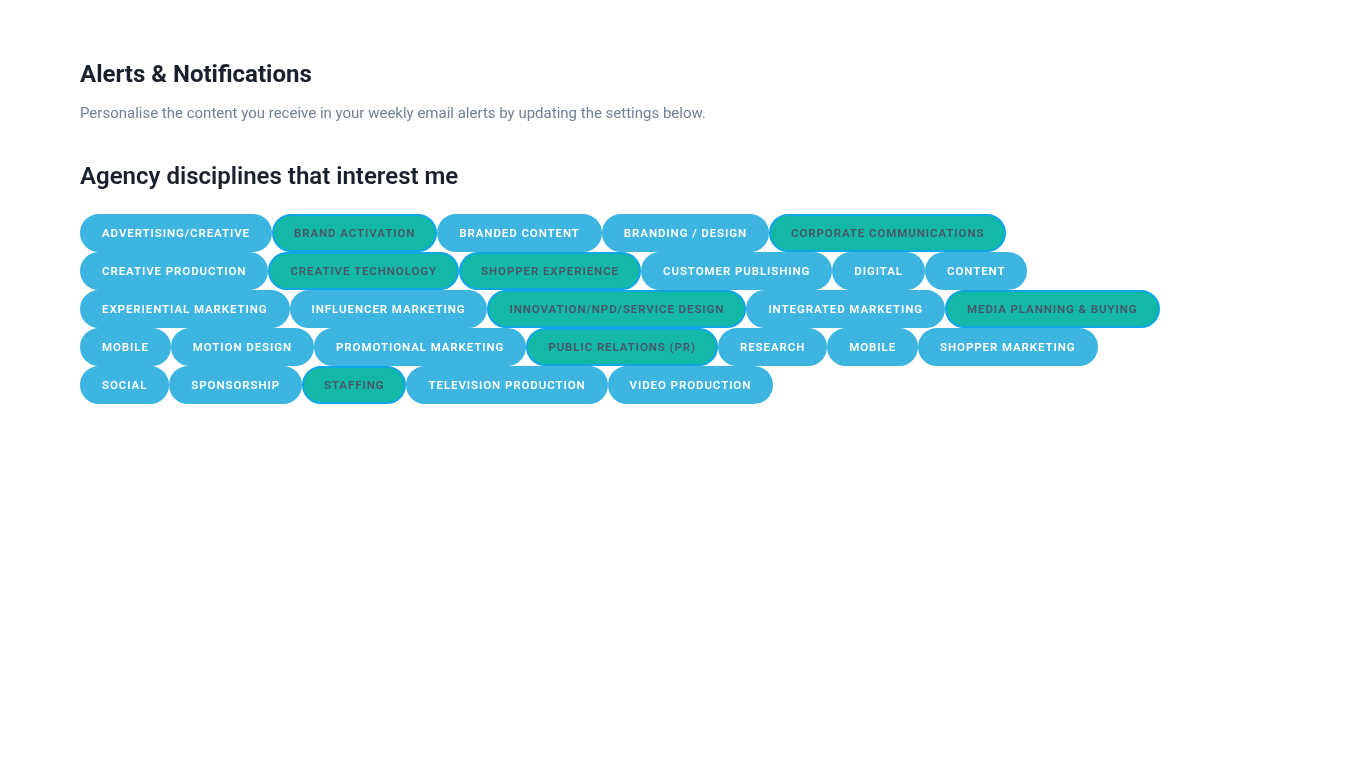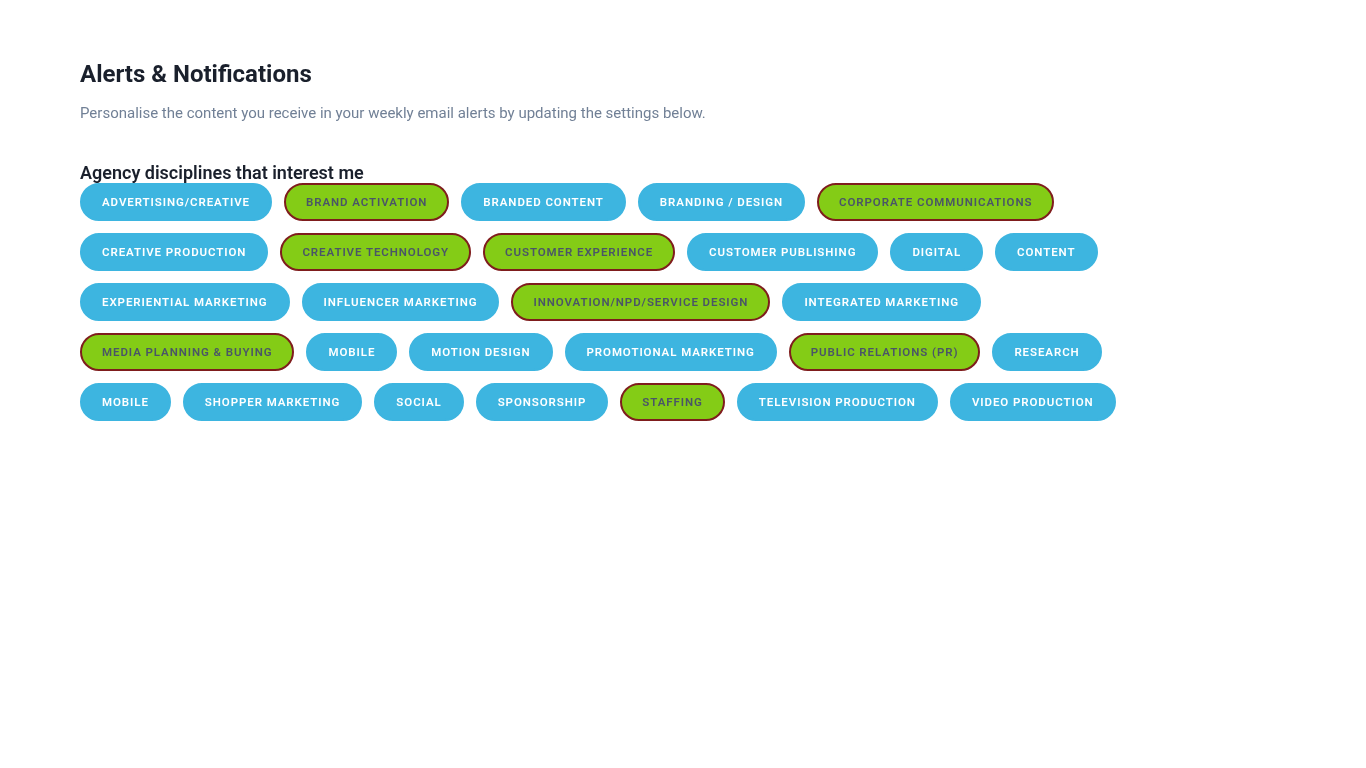--- a/index.html
+++ b/index.html
@@ -22,29 +22,29 @@
       margin-bottom: 16px;
     }
 
     .page-description {
       font-size: 15px;
       color: #718096;
       margin-bottom: 40px;
     }
 
     .section-title {
-      font-size: 18px;
+      font-size: 24px;
       font-weight: 600;
       color: #1a202c;
+      margin-bottom: 24px;
     }
 
     .tags-container {
       display: flex;
       flex-wrap: wrap;
-      gap: 12px;
       max-width: 1100px;
     }
 
     .tag {
       display: inline-flex;
       align-items: center;
       justify-content: center;
       padding: 10px 20px;
       border-radius: 50px;
       font-size: 11.5px;
@@ -56,41 +56,41 @@
       white-space: nowrap;
     }
 
     .tag.active {
       background-color: #3db5e0;
       color: #ffffff;
       border-color: #3db5e0;
     }
 
     .tag.inactive {
-      background-color: #84cc16;
+      background-color: #14b8a6;
       color: #4a5568;
-      border: 2px solid #7f1d1d;
+      border: 2px solid #0ea5e9;
     }
   </style>
 </head>
 <body>
 
 <h1 class="page-title">Alerts &amp; Notifications</h1>
 <p class="page-description">Personalise the content you receive in your weekly email alerts by updating the settings below.</p>
 <h2 class="section-title">Agency disciplines that interest me</h2>
 
 <div class="tags-container" id="tags-container">
 <span class="tag active">ADVERTISING/CREATIVE</span>
     <span class="tag inactive">BRAND ACTIVATION</span>
     <span class="tag active">BRANDED CONTENT</span>
     <span class="tag active">BRANDING / DESIGN</span>
     <span class="tag inactive">CORPORATE COMMUNICATIONS</span>
     <span class="tag active">CREATIVE PRODUCTION</span>
     <span class="tag inactive">CREATIVE TECHNOLOGY</span>
-    <span class="tag inactive">CUSTOMER EXPERIENCE</span>
+    <span class="tag inactive">SHOPPER EXPERIENCE</span>
     <span class="tag active">CUSTOMER PUBLISHING</span>
     <span class="tag active">DIGITAL</span>
     <span class="tag active">CONTENT</span>
     <span class="tag active">EXPERIENTIAL MARKETING</span>
     <span class="tag active">INFLUENCER MARKETING</span>
     <span class="tag inactive">INNOVATION/NPD/SERVICE DESIGN</span>
     <span class="tag active">INTEGRATED MARKETING</span>
     <span class="tag inactive">MEDIA PLANNING &amp; BUYING</span>
     <span class="tag active">MOBILE</span>
     <span class="tag active">MOTION DESIGN</span>

